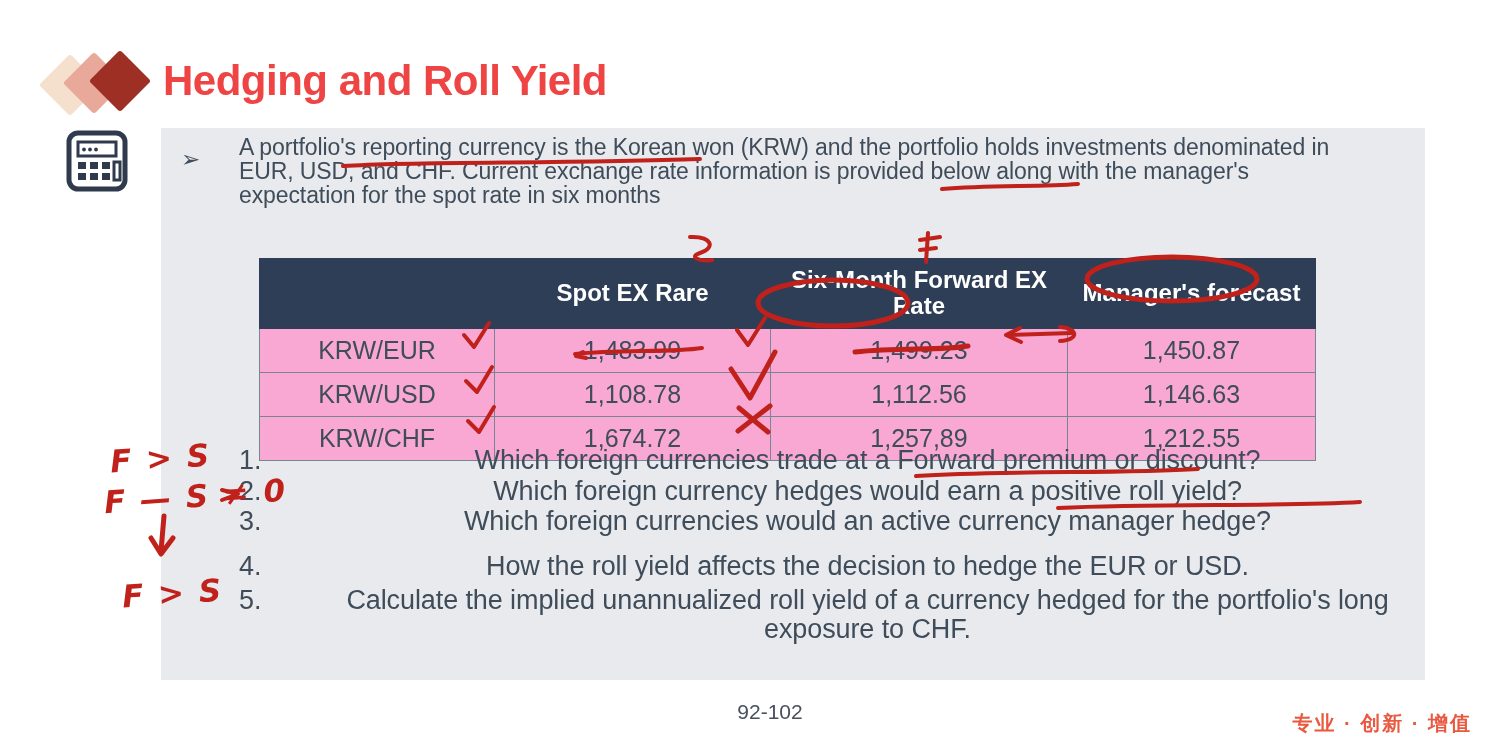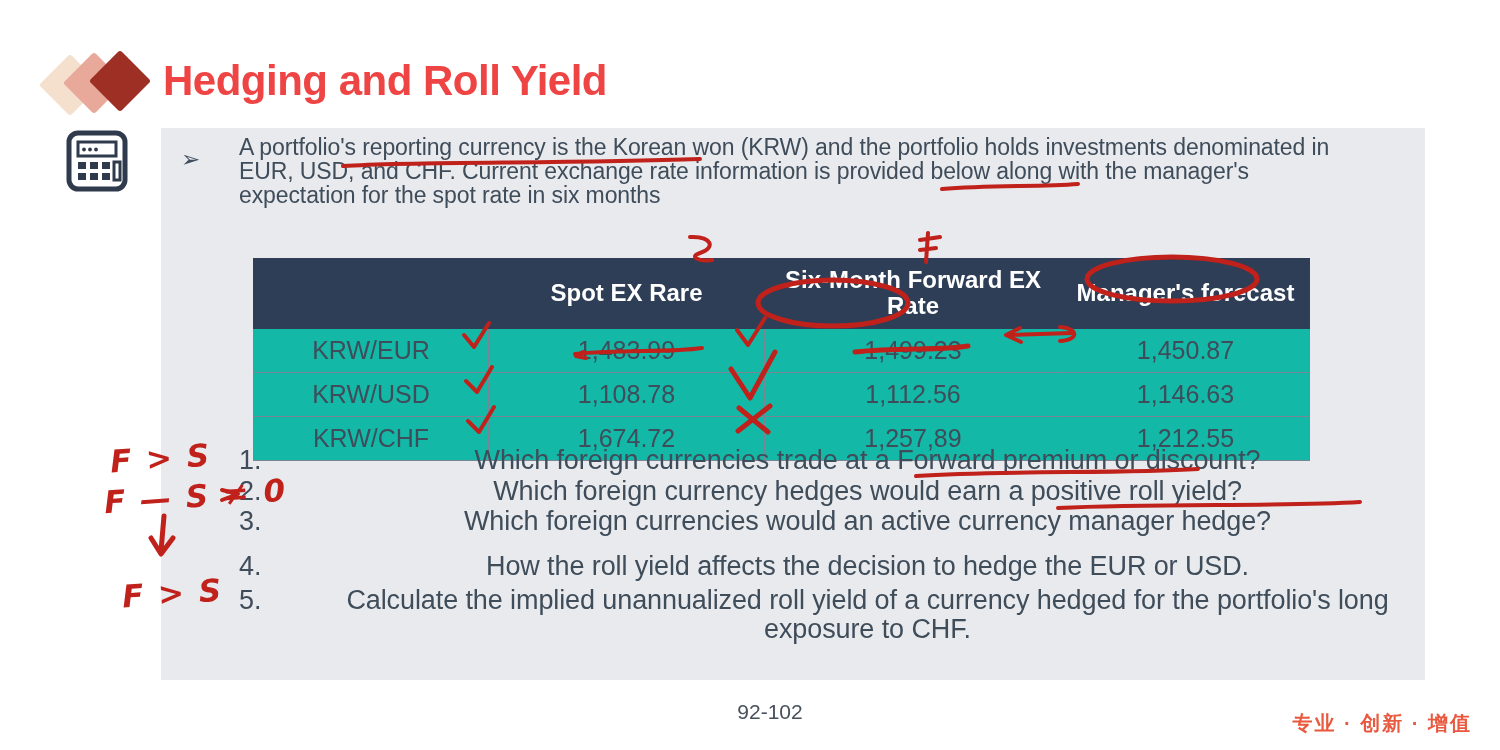--- a/index.html
+++ b/index.html
@@ -64,21 +64,21 @@
     margin-left: 58px;
     font-size: 23px;
     line-height: 1.04;
     color: #3f4c5a;
     letter-spacing: -0.1px;
   }
 
   
   .fx-table {
     position: absolute;
-    left: 92px; top: 130px;
+    left: 98px; top: 130px;
     width: 1056px;
     border-collapse: collapse;
     table-layout: fixed;
     padding-left: 7px;
   }
   .fx-table th, .fx-table td {
     border: 1px solid #7a8593;
   }
   .fx-table thead th {
     background: #2d3e56;
@@ -86,21 +86,21 @@
     font-size: 24px;
     font-weight: bold;
     padding: 8px 4px;
     height: 52px;
     vertical-align: middle;
     text-align: center;
     border-color: #2d3e56;
     line-height: 1.1;
   }
   .fx-table tbody td {
-    background: #14b8a6;
+    background: #f9a8d4;
     color: #3f4c5a;
     font-size: 25px;
     height: 41px;
     padding: 1px 10px;
     text-align: center;
     vertical-align: middle;
   }
   .col-pair   { width: 235px; }
   .col-spot   { width: 276px; }
   .col-fwd    { width: 297px; }

